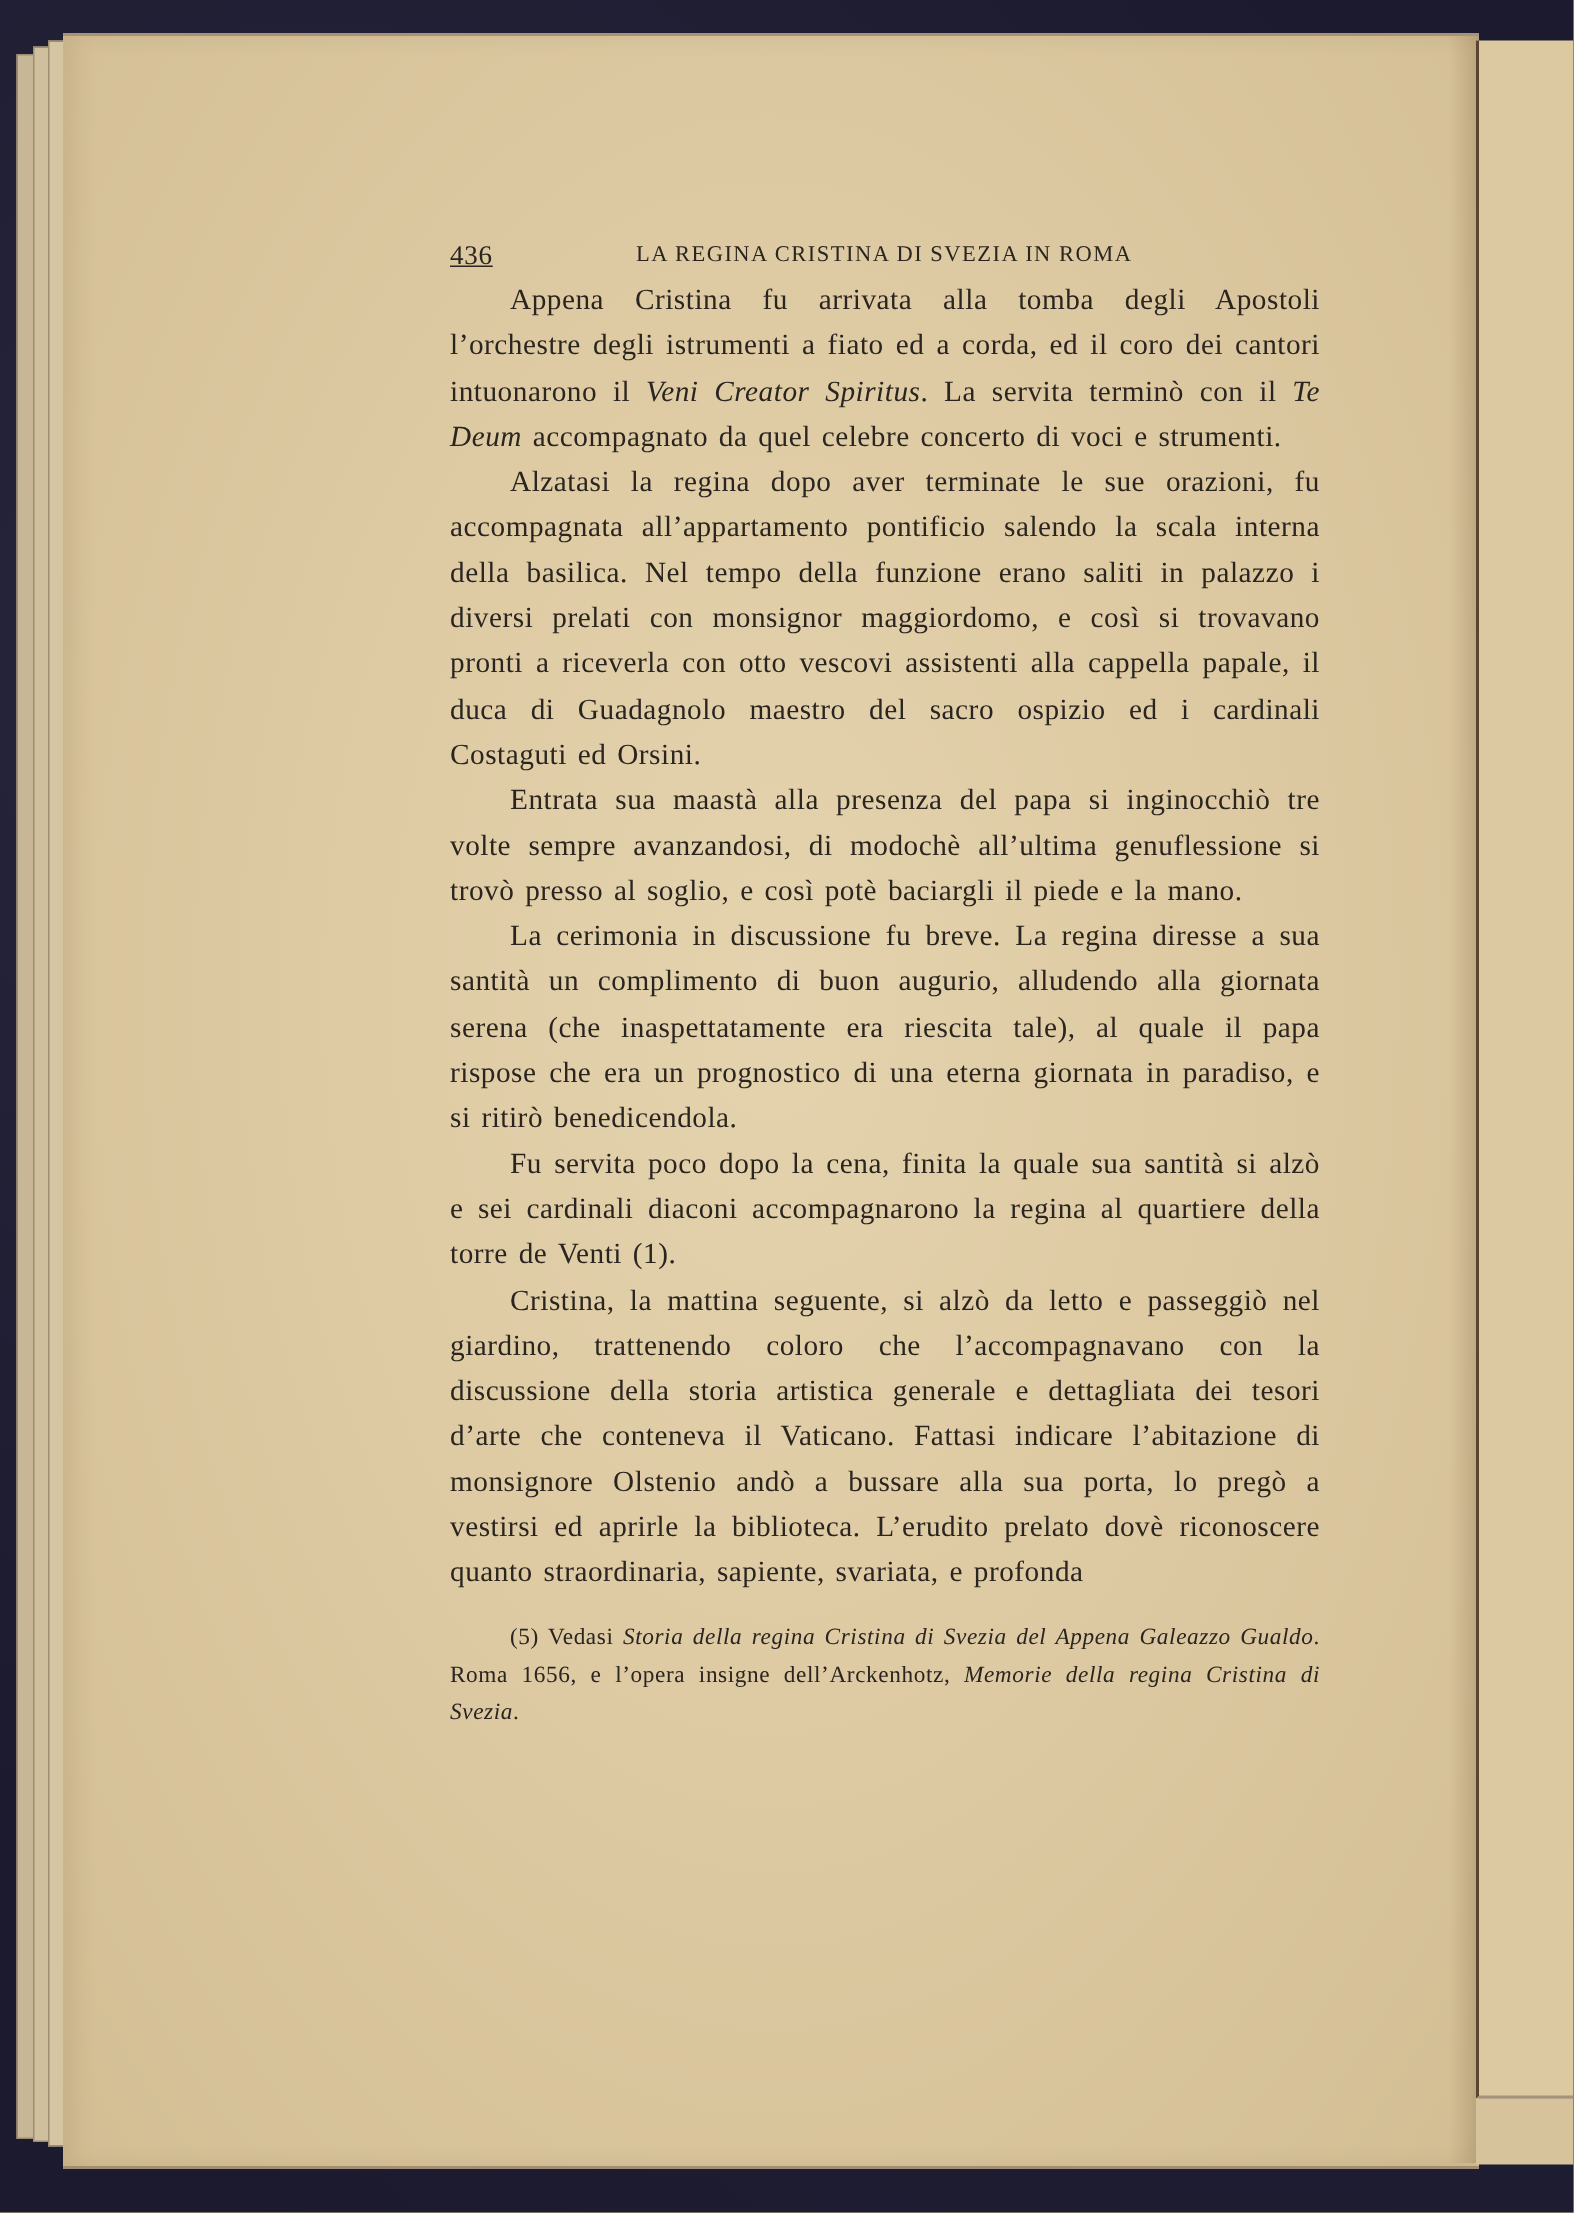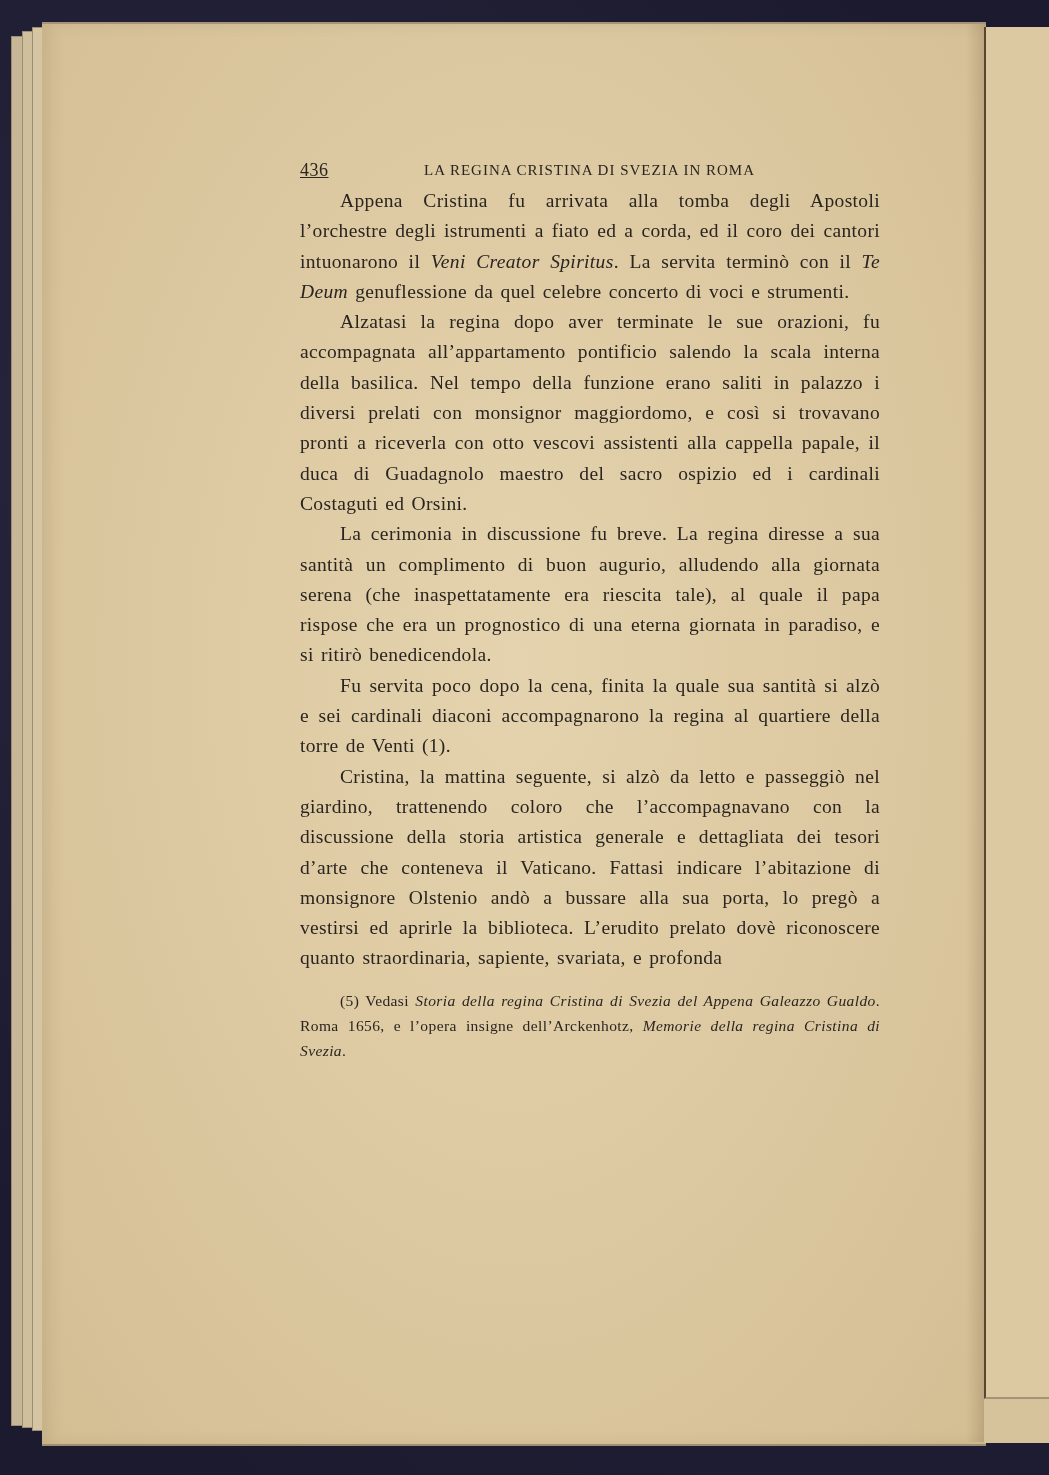--- a/index.html
+++ b/index.html
@@ -132,21 +132,22 @@
 <div class="facing-page"></div>
 <div class="facing-page-lower"></div>
 
 <div class="text-block">
   <div class="running-head">
     <span class="page-number">436</span>
     <span class="running-title">LA REGINA CRISTINA DI SVEZIA IN ROMA</span>
   </div>
 
   <div>
-    <p class="paragraph"><span>Appena Cristina fu arrivata alla tomba degli Apostoli l’orchestre degli istrumenti a fiato ed a corda, ed il coro dei cantori intuonarono il </span><em>Veni Creator Spiritus</em><span>. La servita terminò con il </span><em>Te Deum</em><span> genuflessione da quel celebre concerto di voci e strumenti.</span></p>
+    <p class="paragraph"><span>Appena Cristina fu arrivata alla tomba degli Apostoli l’orchestre degli istrumenti a fiato ed a corda, ed il coro dei cantori intuonarono il </span><em>Veni Creator Spiritus</em><span>. La servita terminò con il </span><em>Te Deum</em><span> accompagnato da quel celebre concerto di voci e strumenti.</span></p>
     <p class="paragraph"><span>Alzatasi la regina dopo aver terminate le sue orazioni, fu accompagnata all’appartamento pontificio salendo la scala interna della basilica. Nel tempo della funzione erano saliti in palazzo i diversi prelati con monsignor maggiordomo, e così si trovavano pronti a riceverla con otto vescovi assistenti alla cappella papale, il duca di Guadagnolo maestro del sacro ospizio ed i cardinali Costaguti ed Orsini.</span></p>
+    <p class="paragraph"><span>Entrata sua maastà alla presenza del papa si inginocchiò tre volte sempre avanzandosi, di modochè all’ultima genuflessione si trovò presso al soglio, e così potè baciargli il piede e la mano.</span></p>
     <p class="paragraph"><span>La cerimonia in discussione fu breve. La regina diresse a sua santità un complimento di buon augurio, alludendo alla giornata serena (che inaspettatamente era riescita tale), al quale il papa rispose che era un prognostico di una eterna giornata in paradiso, e si ritirò benedicendola.</span></p>
     <p class="paragraph"><span>Fu servita poco dopo la cena, finita la quale sua santità si alzò e sei cardinali diaconi accompagnarono la regina al quartiere della torre de Venti (1).</span></p>
     <p class="paragraph"><span>Cristina, la mattina seguente, si alzò da letto e passeggiò nel giardino, trattenendo coloro che l’accompagnavano con la discussione della storia artistica generale e dettagliata dei tesori d’arte che conteneva il Vaticano. Fattasi indicare l’abitazione di monsignore Olstenio andò a bussare alla sua porta, lo pregò a vestirsi ed aprirle la biblioteca. L’erudito prelato dovè riconoscere quanto straordinaria, sapiente, svariata, e profonda</span></p>
   </div>
 
   <p class="footnote"><span>(5) Vedasi </span><em>Storia della regina Cristina di Svezia del Appena Galeazzo Gualdo</em><span>. Roma 1656, e l’opera insigne dell’Arckenhotz, </span><em>Memorie della regina Cristina di Svezia</em><span>.</span></p>
 </div>
 
 </body></html>

